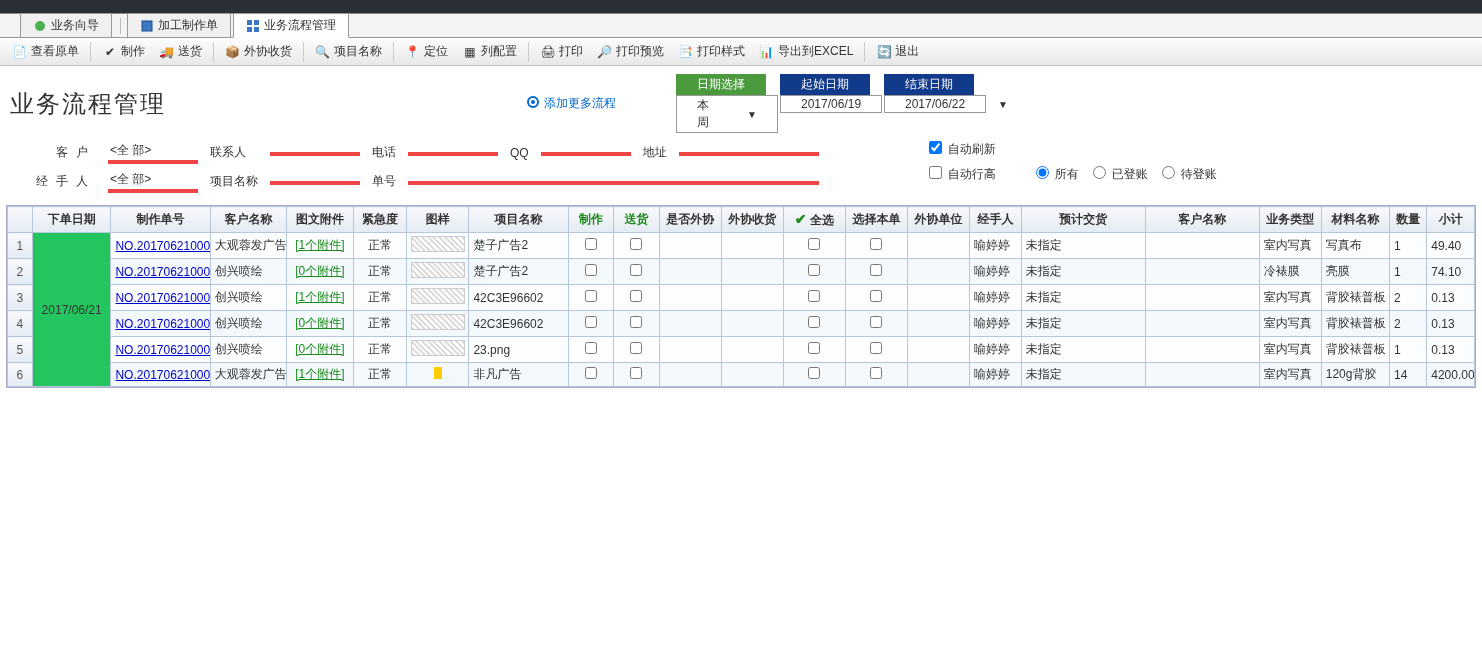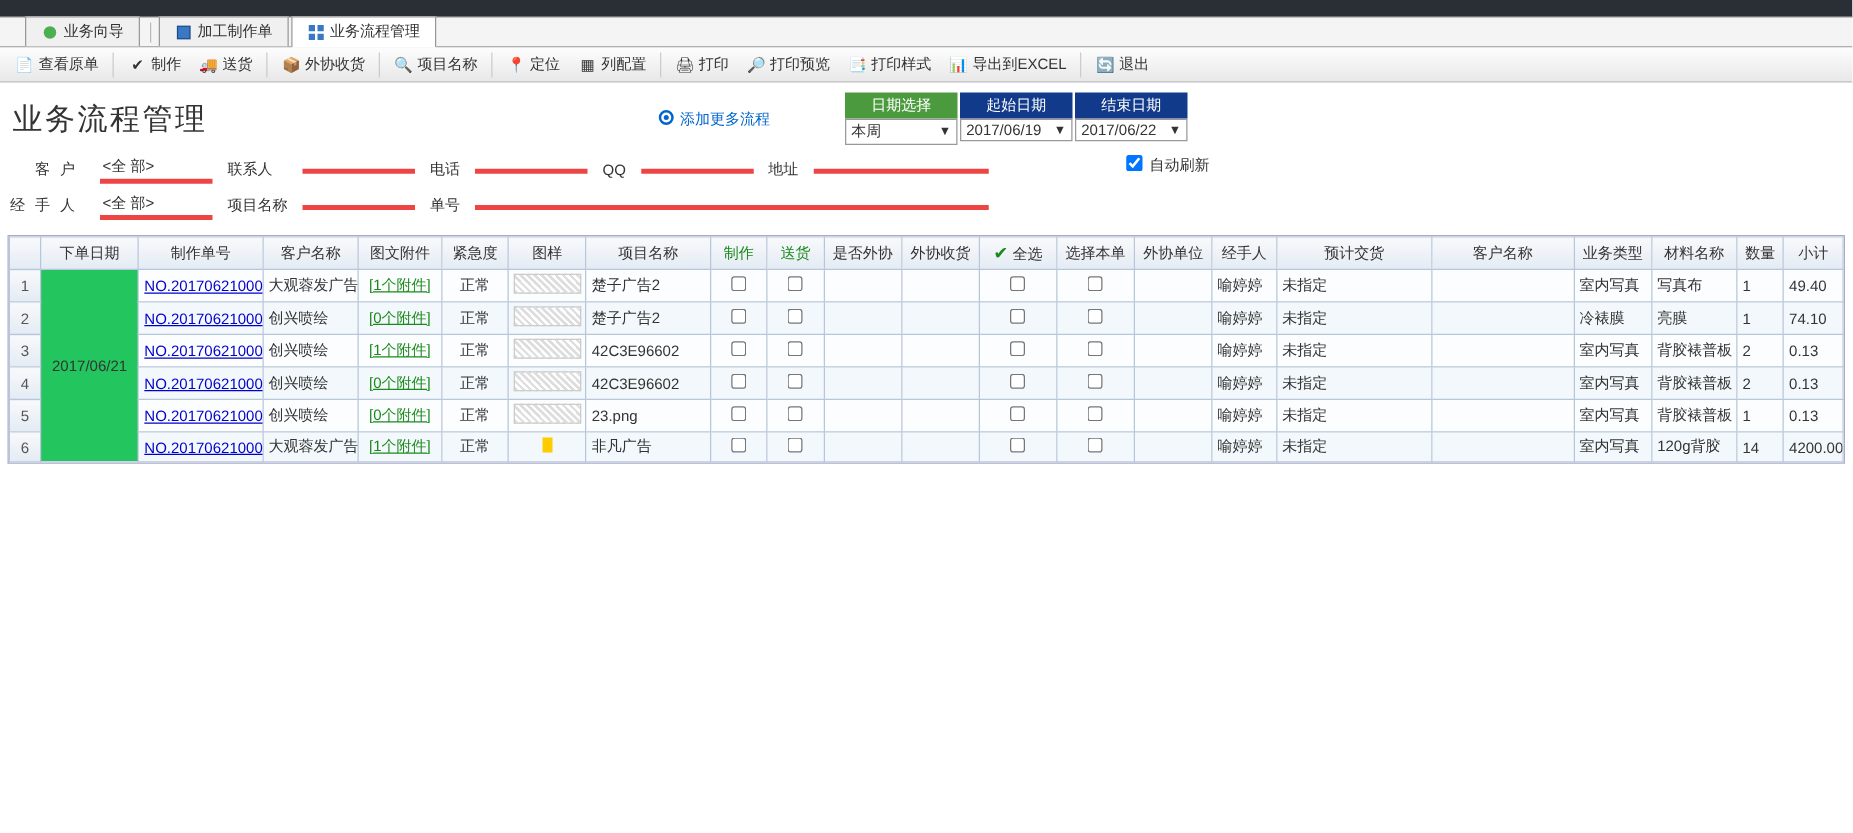--- a/index.html
+++ b/index.html
@@ -14,34 +14,34 @@
 .tbtn { display: flex; align-items: center; gap: 3px; padding: 2px 6px; cursor: pointer; border-radius: 2px; }
 .ticon { width: 16px; height: 16px; display: inline-flex; align-items: center; justify-content: center; }
 .tsep { width: 1px; height: 20px; background: #ccc; margin: 0 3px; }
 .header-row { display: flex; align-items: center; padding: 8px 10px 4px 10px; gap: 20px; }
 .page-title { font-size: 24px; font-weight: normal; color: #333; letter-spacing: 2px;}
 .addflow { color: #0066cc; display: flex; align-items: center; gap: 4px; cursor: pointer; margin-left: 340px;}
 .date-sel { display: flex; gap: 2px; margin-left: 40px;}
 .dhdr { color: #fff; font-size: 12px; text-align: center; padding: 2px 0; width: 90px; }
 .dhdr.g { background: #4b9b3e; }
 .dhdr.b { background: #123a8a; }
-.dfld { border: 1px solid #999; background: #fff; padding: 1px 4px; font-size: 12px; width: 90px; display: flex; justify-content: space-between; align-items: center;}
+.dfld { border: 1px solid #999; background: #fff; padding: 1px 20px; font-size: 12px; width: 102px; display: flex; justify-content: space-between; align-items: center; gap: 33px;}
 .dfld .arrow { font-size: 10px;}
-.filters { padding: 4px 20px 8px 8px; display: flex; gap: 10px; align-items: flex-start;}
+.filters { padding: 4px 20px 8px 36px; display: flex; gap: 10px; align-items: flex-start;}
 .fgrid { display: grid; grid-template-columns: auto auto auto auto auto auto auto auto auto auto; gap: 6px 12px; align-items: center;}
 .flabel { text-align: right; letter-spacing: 8px;}
 .fval { border-bottom: 4px solid #ef4444; min-width: 90px; padding: 1px 2px; color: #333;}
 .fval.wide { min-width: 140px;}
 .chk-area { margin-left: 100px; display: flex; flex-direction: column; gap: 8px;}
 .chk-row { display: flex; align-items: flex-start; gap: 6px;}
 .radio-row { display: flex; align-items: center; gap: 14px; margin-left: 20px;}
 .grid-wrap { margin: 4px 6px; border: 1px solid #aac; overflow-x: auto;}
 table.grid { border-collapse: collapse; width: 100%; table-layout: fixed; }
 table.grid th, table.grid td { border: 1px solid #b8c6da; padding: 3px 4px; font-size: 12px; white-space: nowrap; overflow: hidden; }
-table.grid th { background: linear-gradient(#f8f9fb,#e4ebf4); font-weight: normal; text-align: center; height: 26px;}
+table.grid th { background: linear-gradient(#f8f9fb,#e4ebf4); font-weight: bold; text-align: center; height: 26px;}
 table.grid td { background: #fbfdff; height: 20px;}
 table.grid tr.alt td { background: #f2f8fb; }
 .rownum { background: linear-gradient(#f8f9fb,#e4ebf4) !important; text-align: center; width: 24px; color: #555;}
 .link { color: #0000cc; text-decoration: underline; cursor: pointer;}
 .green { color: #1a8a1a; text-decoration: underline; cursor: pointer;}
 .th-green { color: #1a8a1a; }
 .th-check { color: #1a8a1a; font-size: 14px;}
 .cell-cb { text-align: center;}
 input[type=checkbox].gc { width: 12px; height: 12px;}
 .thumb { width: 54px; height: 16px; background: repeating-linear-gradient(45deg,#ddd,#ddd 2px,#fff 2px,#fff 4px); border: 1px solid #ccc; display: inline-block;}
@@ -191,20 +191,40 @@
     <span>项目名称</span>
     <span class="fval"></span>
     <span>单号</span>
     <span class="fval wide" style="grid-column: span 5"></span>
   </div>
   <div class="chk-area">
     <div class="chk-row">
         <input type="checkbox" checked="" style="">
         <span>自动刷新</span>
       </div>
+    <div style="display:flex; gap:20px; align-items:center;">
+      <div class="chk-row">
+          <input type="checkbox" style="">
+          <span>自动行高</span>
+        </div>
+      <div class="radio-row">
+        <label class="chk-row">
+            <input type="radio" name="r" checked="" style="">
+            <span>所有</span>
+          </label>
+        <label class="chk-row">
+            <input type="radio" name="r" style="">
+            <span>已登账</span>
+          </label>
+        <label class="chk-row">
+            <input type="radio" name="r" style="">
+            <span>待登账</span>
+          </label>
+      </div>
+    </div>
   </div>
 </div>
 
 <div class="grid-wrap">
 <table class="grid">
   <colgroup>
     <col style="width:24px">
         <col style="width:76px">
         <col style="width:96px">
         <col style="width:74px">

